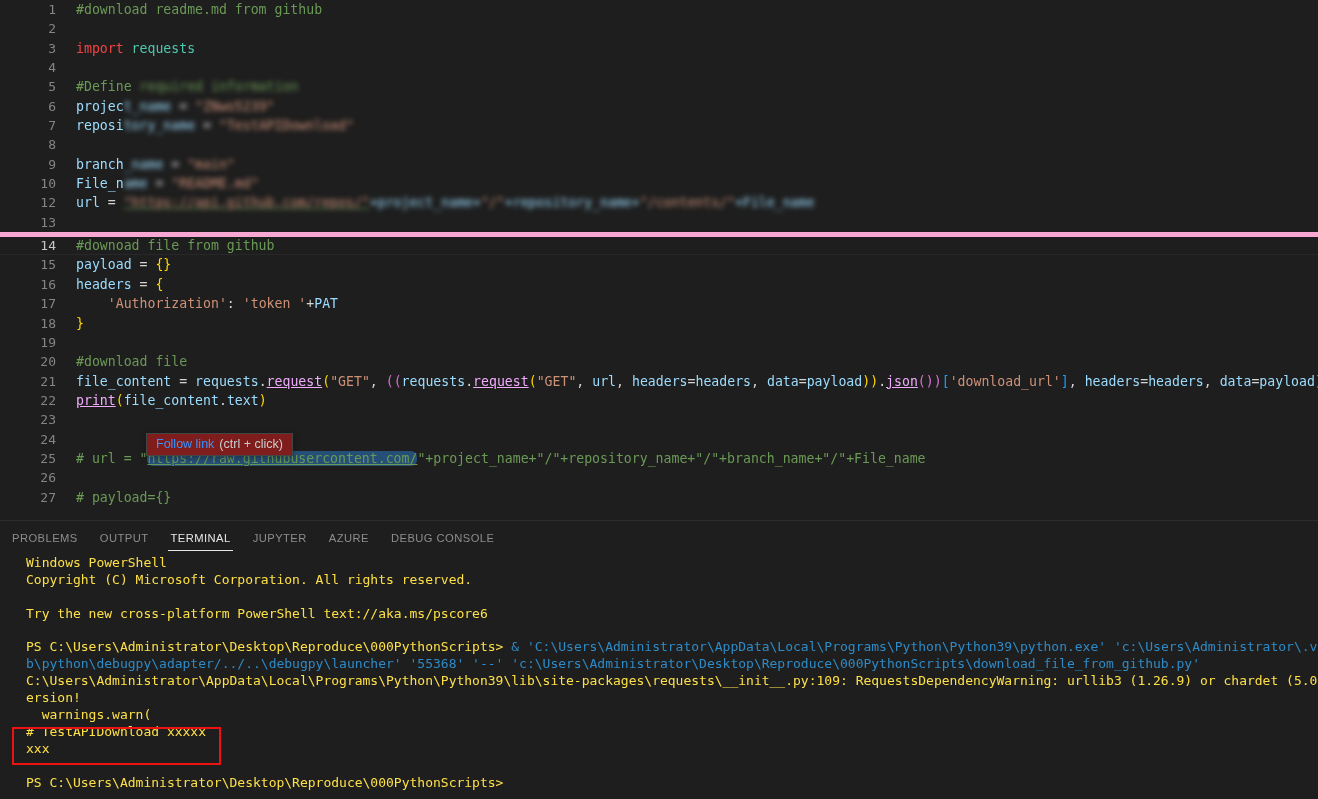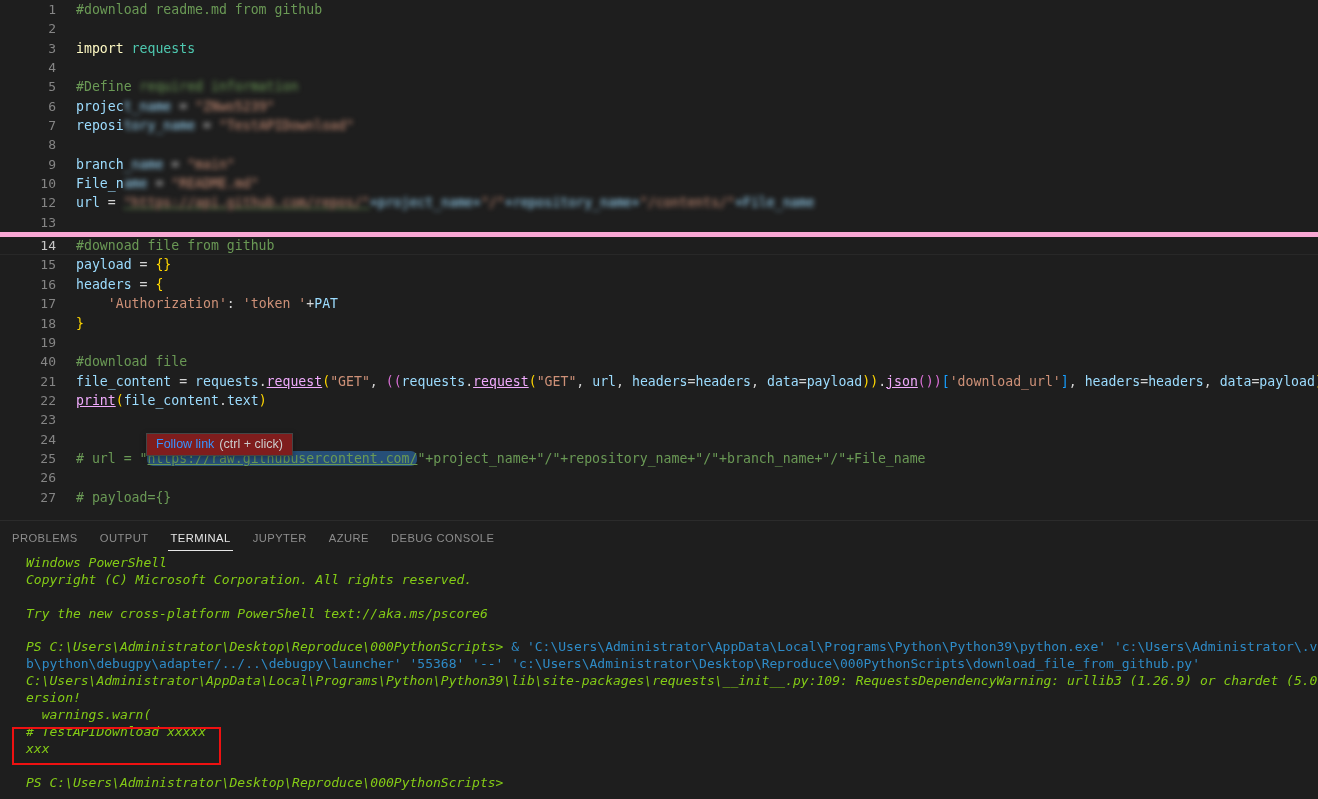--- a/index.html
+++ b/index.html
@@ -36,21 +36,21 @@
   .lt{position:absolute;left:76px;top:0;color:#d4d4d4;}
   .line.current{
     border-top:5px solid #f9a8d4;
     border-bottom:1px solid #282828;
     height:17.35px;line-height:17.35px;
   }
   .line.current .ln{color:#c6c6c6;}
 
   
   .cmt{color:#6A9955;}
-  .kw{color:#fef9c3;}
+  .kw{color:#ef4444;}
   .mod{color:#4EC9B0;}
   .var{color:#9CDCFE;}
   .str{color:#CE9178;}
   .fn{color:#f0abfc;text-decoration:underline;}
   .op{color:#d4d4d4;}
   .p1{color:#FFD700;}
   .p2{color:#DA70D6;}
   .p3{color:#179FFF;}
 
   .blurry{filter:blur(2.6px);}
@@ -97,21 +97,21 @@
 
   .term{
     position:absolute;left:0;top:34px;width:1318px;height:245px;
     overflow:hidden;
   }
   .tline{
     height:16.9px;line-height:16.9px;font-size:13px;white-space:pre;
     color:#cccccc;padding-left:26px;
   }
   .t-cyan{color:#2e8bc7;}
-  .t-white{color:#84cc16;font-style:italic;}
+  .t-white{color:#fde047;}
 
   .redbox{
     position:absolute;left:12px;top:727px;width:209px;height:38px;
     border:2px solid #ee1111;box-sizing:border-box;pointer-events:none;
   }
 </style>
 </head>
 <body>
 
 <div class="app">
@@ -144,21 +144,21 @@
         <div class="line"><span class="ln">9</span><span class="lt"><span class="var">branch</span><span class="var blurry">_name</span><span class="op blurry"> = </span><span class="str blurry">"main"</span></span></div>
         <div class="line"><span class="ln">10</span><span class="lt"><span class="var">File_n</span><span class="var blurry">ame</span><span class="op blurry"> = </span><span class="str blurry">"README.md"</span></span></div>
         <div class="line"><span class="ln">12</span><span class="lt"><span class="var">url</span><span class="op"> = </span><span class="str blurry link">"https://api.github.com/repos/"</span><span class="var blurry">+project_name+</span><span class="str blurry">"/"</span><span class="var blurry">+repository_name+</span><span class="str blurry">"/contents/"</span><span class="var blurry">+File_name</span></span></div>
         <div class="line"><span class="ln">13</span><span class="lt"></span></div>
         <div class="line current"><span class="ln">14</span><span class="lt"><span class="cmt">#downoad file from github</span></span></div>
         <div class="line"><span class="ln">15</span><span class="lt"><span class="var">payload</span><span class="op"> = </span><span class="p1">{}</span></span></div>
         <div class="line"><span class="ln">16</span><span class="lt"><span class="var">headers</span><span class="op"> = </span><span class="p1">{</span></span></div>
         <div class="line"><span class="ln">17</span><span class="lt"><span class="op">    </span><span class="str">'Authorization'</span><span class="op">: </span><span class="str">'token '</span><span class="op">+</span><span class="var">PAT</span></span></div>
         <div class="line"><span class="ln">18</span><span class="lt"><span class="p1">}</span></span></div>
         <div class="line"><span class="ln">19</span><span class="lt"></span></div>
-        <div class="line"><span class="ln">40</span><span class="lt"><span class="cmt">#download file</span></span></div>
+        <div class="line"><span class="ln">20</span><span class="lt"><span class="cmt">#download file</span></span></div>
         <div class="line"><span class="ln">21</span><span class="lt"><span class="var">file_content</span><span class="op"> = </span><span class="var">requests</span><span class="op">.</span><span class="fn">request</span><span class="p1">(</span><span class="str">"GET"</span><span class="op">, </span><span class="p2">((</span><span class="var">requests</span><span class="op">.</span><span class="fn">request</span><span class="p1">(</span><span class="str">"GET"</span><span class="op">, </span><span class="var">url</span><span class="op">, </span><span class="var">headers</span><span class="op">=</span><span class="var">headers</span><span class="op">, </span><span class="var">data</span><span class="op">=</span><span class="var">payload</span><span class="p1">))</span><span class="op">.</span><span class="fn">json</span><span class="p2">()</span><span class="p2">)</span><span class="p3">[</span><span class="str">'download_url'</span><span class="p3">]</span><span class="op">, </span><span class="var">headers</span><span class="op">=</span><span class="var">headers</span><span class="op">, </span><span class="var">data</span><span class="op">=</span><span class="var">payload</span><span class="p1">)</span></span></div>
         <div class="line"><span class="ln">22</span><span class="lt"><span class="fn">print</span><span class="p1">(</span><span class="var">file_content</span><span class="op">.</span><span class="var">text</span><span class="p1">)</span></span></div>
         <div class="line"><span class="ln">23</span><span class="lt"></span></div>
         <div class="line"><span class="ln">24</span><span class="lt"></span></div>
         <div class="line"><span class="ln">25</span><span class="lt"><span class="cmt"># url = "</span><span class="cmt link link-sel">https://raw.githubusercontent.com/</span><span class="cmt">"+project_name+"/"+repository_name+"/"+branch_name+"/"+File_name</span></span></div>
         <div class="line"><span class="ln">26</span><span class="lt"></span></div>
         <div class="line"><span class="ln">27</span><span class="lt"><span class="cmt"># payload={}</span></span></div>
       </div>
 
     <div class="hover-tip">

